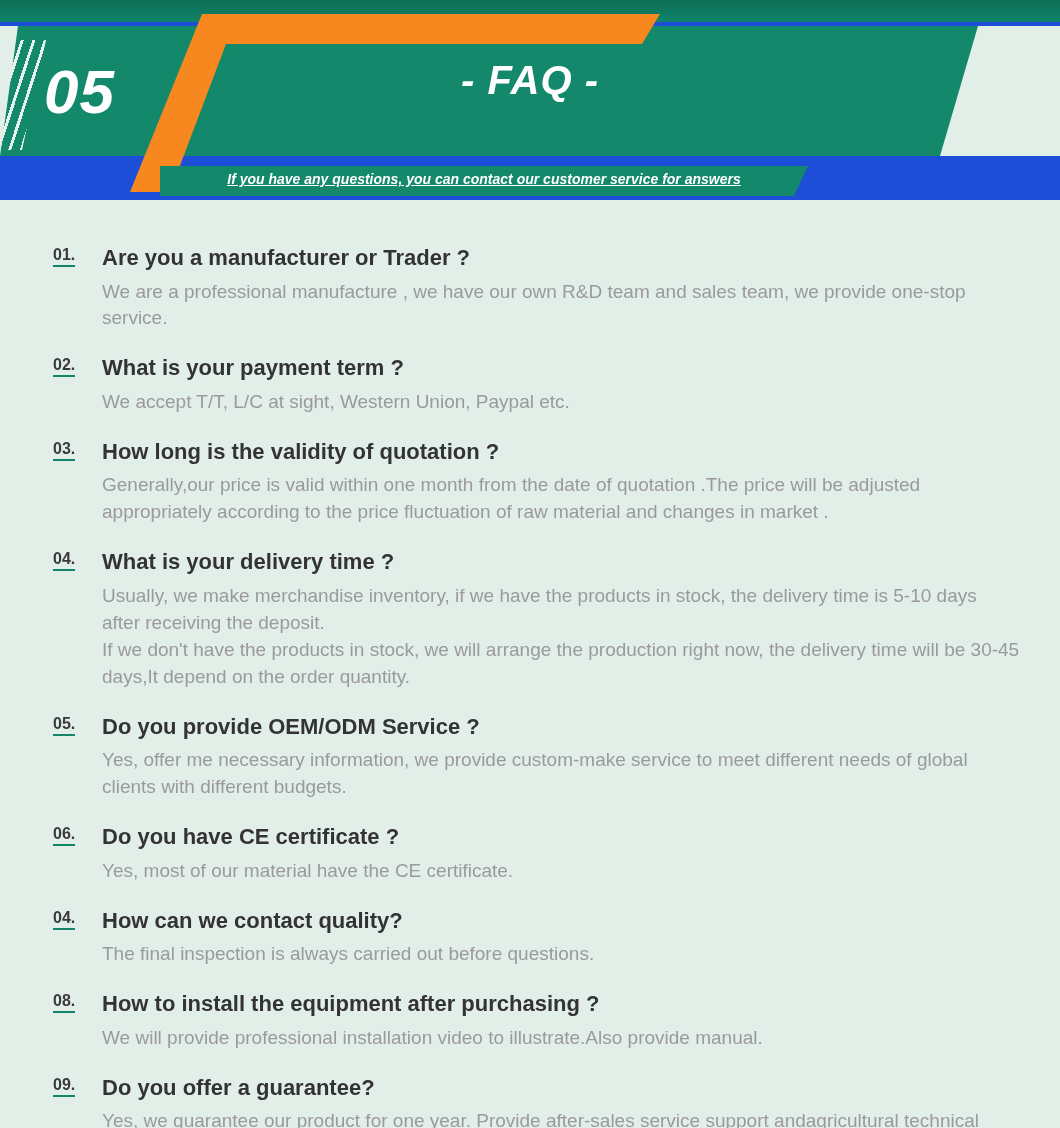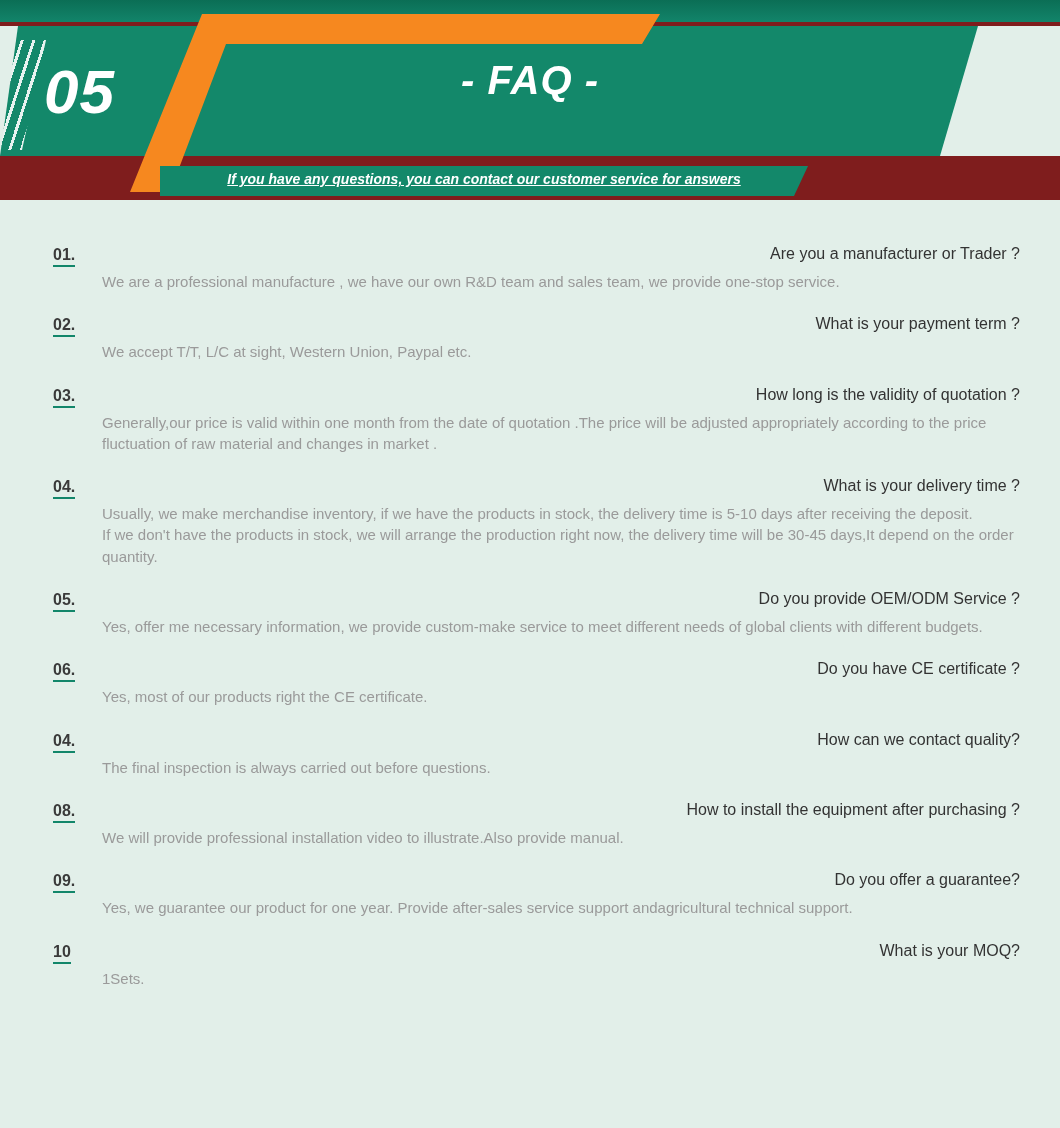--- a/index.html
+++ b/index.html
@@ -12,21 +12,21 @@
     background: #e2efe9;
     font-family: "Liberation Sans", sans-serif;
     overflow: hidden;
   }
 
   
   .header {
     position: relative;
     width: 1060px;
     height: 200px;
-    background: #7f1d1d;
+    background: #1d4ed8;
     overflow: hidden;
   }
   .header-topstrip-dark {
     position: absolute;
     left: 0; top: 0;
     width: 1060px; height: 22px;
     background: linear-gradient(180deg,#0b6e55 0%, #12846a 100%);
   }
   .header-band {
     position: absolute;
@@ -138,29 +138,28 @@
     box-sizing: border-box;
   }
   .faq-num span {
     border-bottom: 2px solid #12866a;
     padding-bottom: 2px;
   }
   .faq-body {
     flex: 1;
   }
   .faq-q {
-    font-size: 16px;
-    font-weight: normal;
+    font-size: 22px;
+    font-weight: bold;
     color: #333333;
     margin: 0 0 7px 0;
     line-height: 1.25;
-    text-align: right;
   }
   .faq-a {
-    font-size: 15px;
+    font-size: 19px;
     color: #9a9a9a;
     line-height: 1.42;
     margin: 0;
     max-width: 930px;
     white-space: pre-line;
   }
 </style>
 </head>
 <body>
 
@@ -218,21 +217,21 @@
     <div class="faq-body">
       <p class="faq-q">Do you provide OEM/ODM Service ?</p>
       <p class="faq-a">Yes, offer me necessary information, we provide custom-make service to meet different needs of global clients with different budgets.</p>
     </div>
   </div>
 
   <div class="faq-item">
     <div class="faq-num"><span>06.</span></div>
     <div class="faq-body">
       <p class="faq-q">Do you have CE certificate ?</p>
-      <p class="faq-a">Yes, most of our products right the CE certificate.</p>
+      <p class="faq-a">Yes, most of our material have the CE certificate.</p>
     </div>
   </div>
 
   <div class="faq-item">
     <div class="faq-num"><span>04.</span></div>
     <div class="faq-body">
       <p class="faq-q">How can we contact quality?</p>
       <p class="faq-a">The final inspection is always carried out before questions.</p>
     </div>
   </div>

